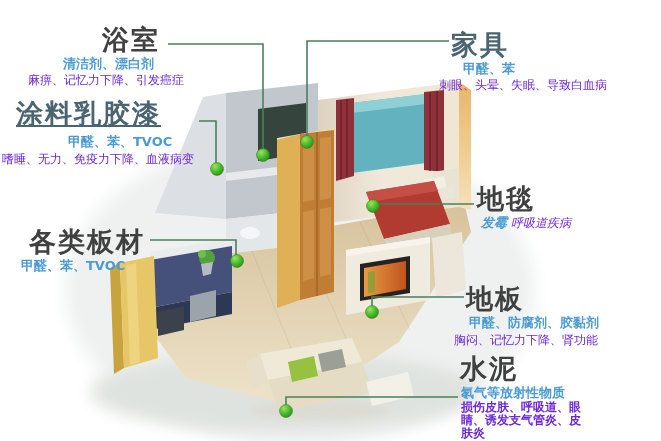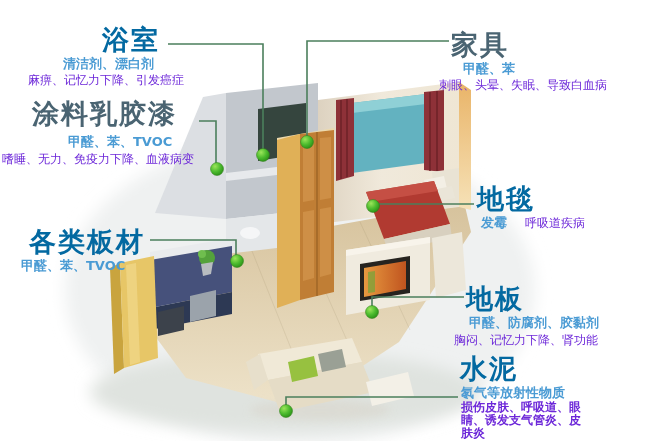--- a/index.html
+++ b/index.html
@@ -2,27 +2,27 @@
 <html><head>
 <meta charset="utf-8">
 <style>
   html,body{margin:0;padding:0;background:#ffffff;}
   .stage{
     position:relative;width:661px;height:441px;overflow:hidden;background:#ffffff;
     font-family:"DejaVu Sans",sans-serif;
   }
   .abs{position:absolute;white-space:nowrap;}
   .title{font-weight:700;font-size:27px;line-height:1;letter-spacing:2px;}
-  .title.teal{color:#0369a1;text-align:center;}
+  .title.teal{color:#404040;text-align:center;}
   .title.dark{color:#4a6472;}
   .pollutants{font-weight:700;font-size:13px;color:#4a9bd4;line-height:1.15;}
   .symptoms{font-size:12px;color:#6d28d9;line-height:1.2;}
   .wrap{white-space:normal;}
   svg{position:absolute;left:0;top:0;}
-  .carpet-line{display:flex;gap:18px;align-items:baseline;}
+  .carpet-line{display:flex;gap:4px;align-items:baseline;font-style:italic;}
 </style>
 </head>
 <body>
 
 <div class="stage">
 
   <svg width="661" height="441" viewBox="0 0 661 441" aria-hidden="true">
     <defs>
       <radialGradient id="dotg" cx="35%" cy="30%" r="75%">
         <stop offset="0%" stop-color="#9be55a"></stop>
@@ -161,21 +161,21 @@
       <circle cx="373" cy="206" r="6.5" fill="url(#dotg)"></circle>
       <circle cx="372" cy="312" r="6.5" fill="url(#dotg)"></circle>
       <circle cx="286" cy="411" r="6.5" fill="url(#dotg)"></circle>
     </g>
   </svg>
 
   <div class="abs title teal" style="left:102px;top:26px;">浴室</div>
   <div class="abs pollutants" style="left:63px;top:57px;">清洁剂、漂白剂</div>
   <div class="abs symptoms" style="left:28px;top:73px;">麻痹、记忆力下降、引发癌症</div>
 
-  <div class="abs title dark" style="left:32px;top:100px;">涂料乳胶漆</div>
+  <div class="abs title dark" style="left:16px;top:100px;text-decoration:underline;">涂料乳胶漆</div>
   <div class="abs pollutants" style="left:68px;top:135px;">甲醛、苯、TVOC</div>
   <div class="abs symptoms" style="left:2px;top:152px;">嗜睡、无力、免疫力下降、血液病变</div>
 
   <div class="abs title teal" style="left:29px;top:228px;">各类板材</div>
   <div class="abs pollutants" style="left:21px;top:259px;">甲醛、苯、TVOC</div>
 
   <div class="abs title dark" style="left:451px;top:31px;">家具</div>
   <div class="abs pollutants" style="left:463px;top:62px;">甲醛、苯</div>
   <div class="abs symptoms" style="left:439px;top:78px;">刺眼、头晕、失眠、导致白血病</div>
 

